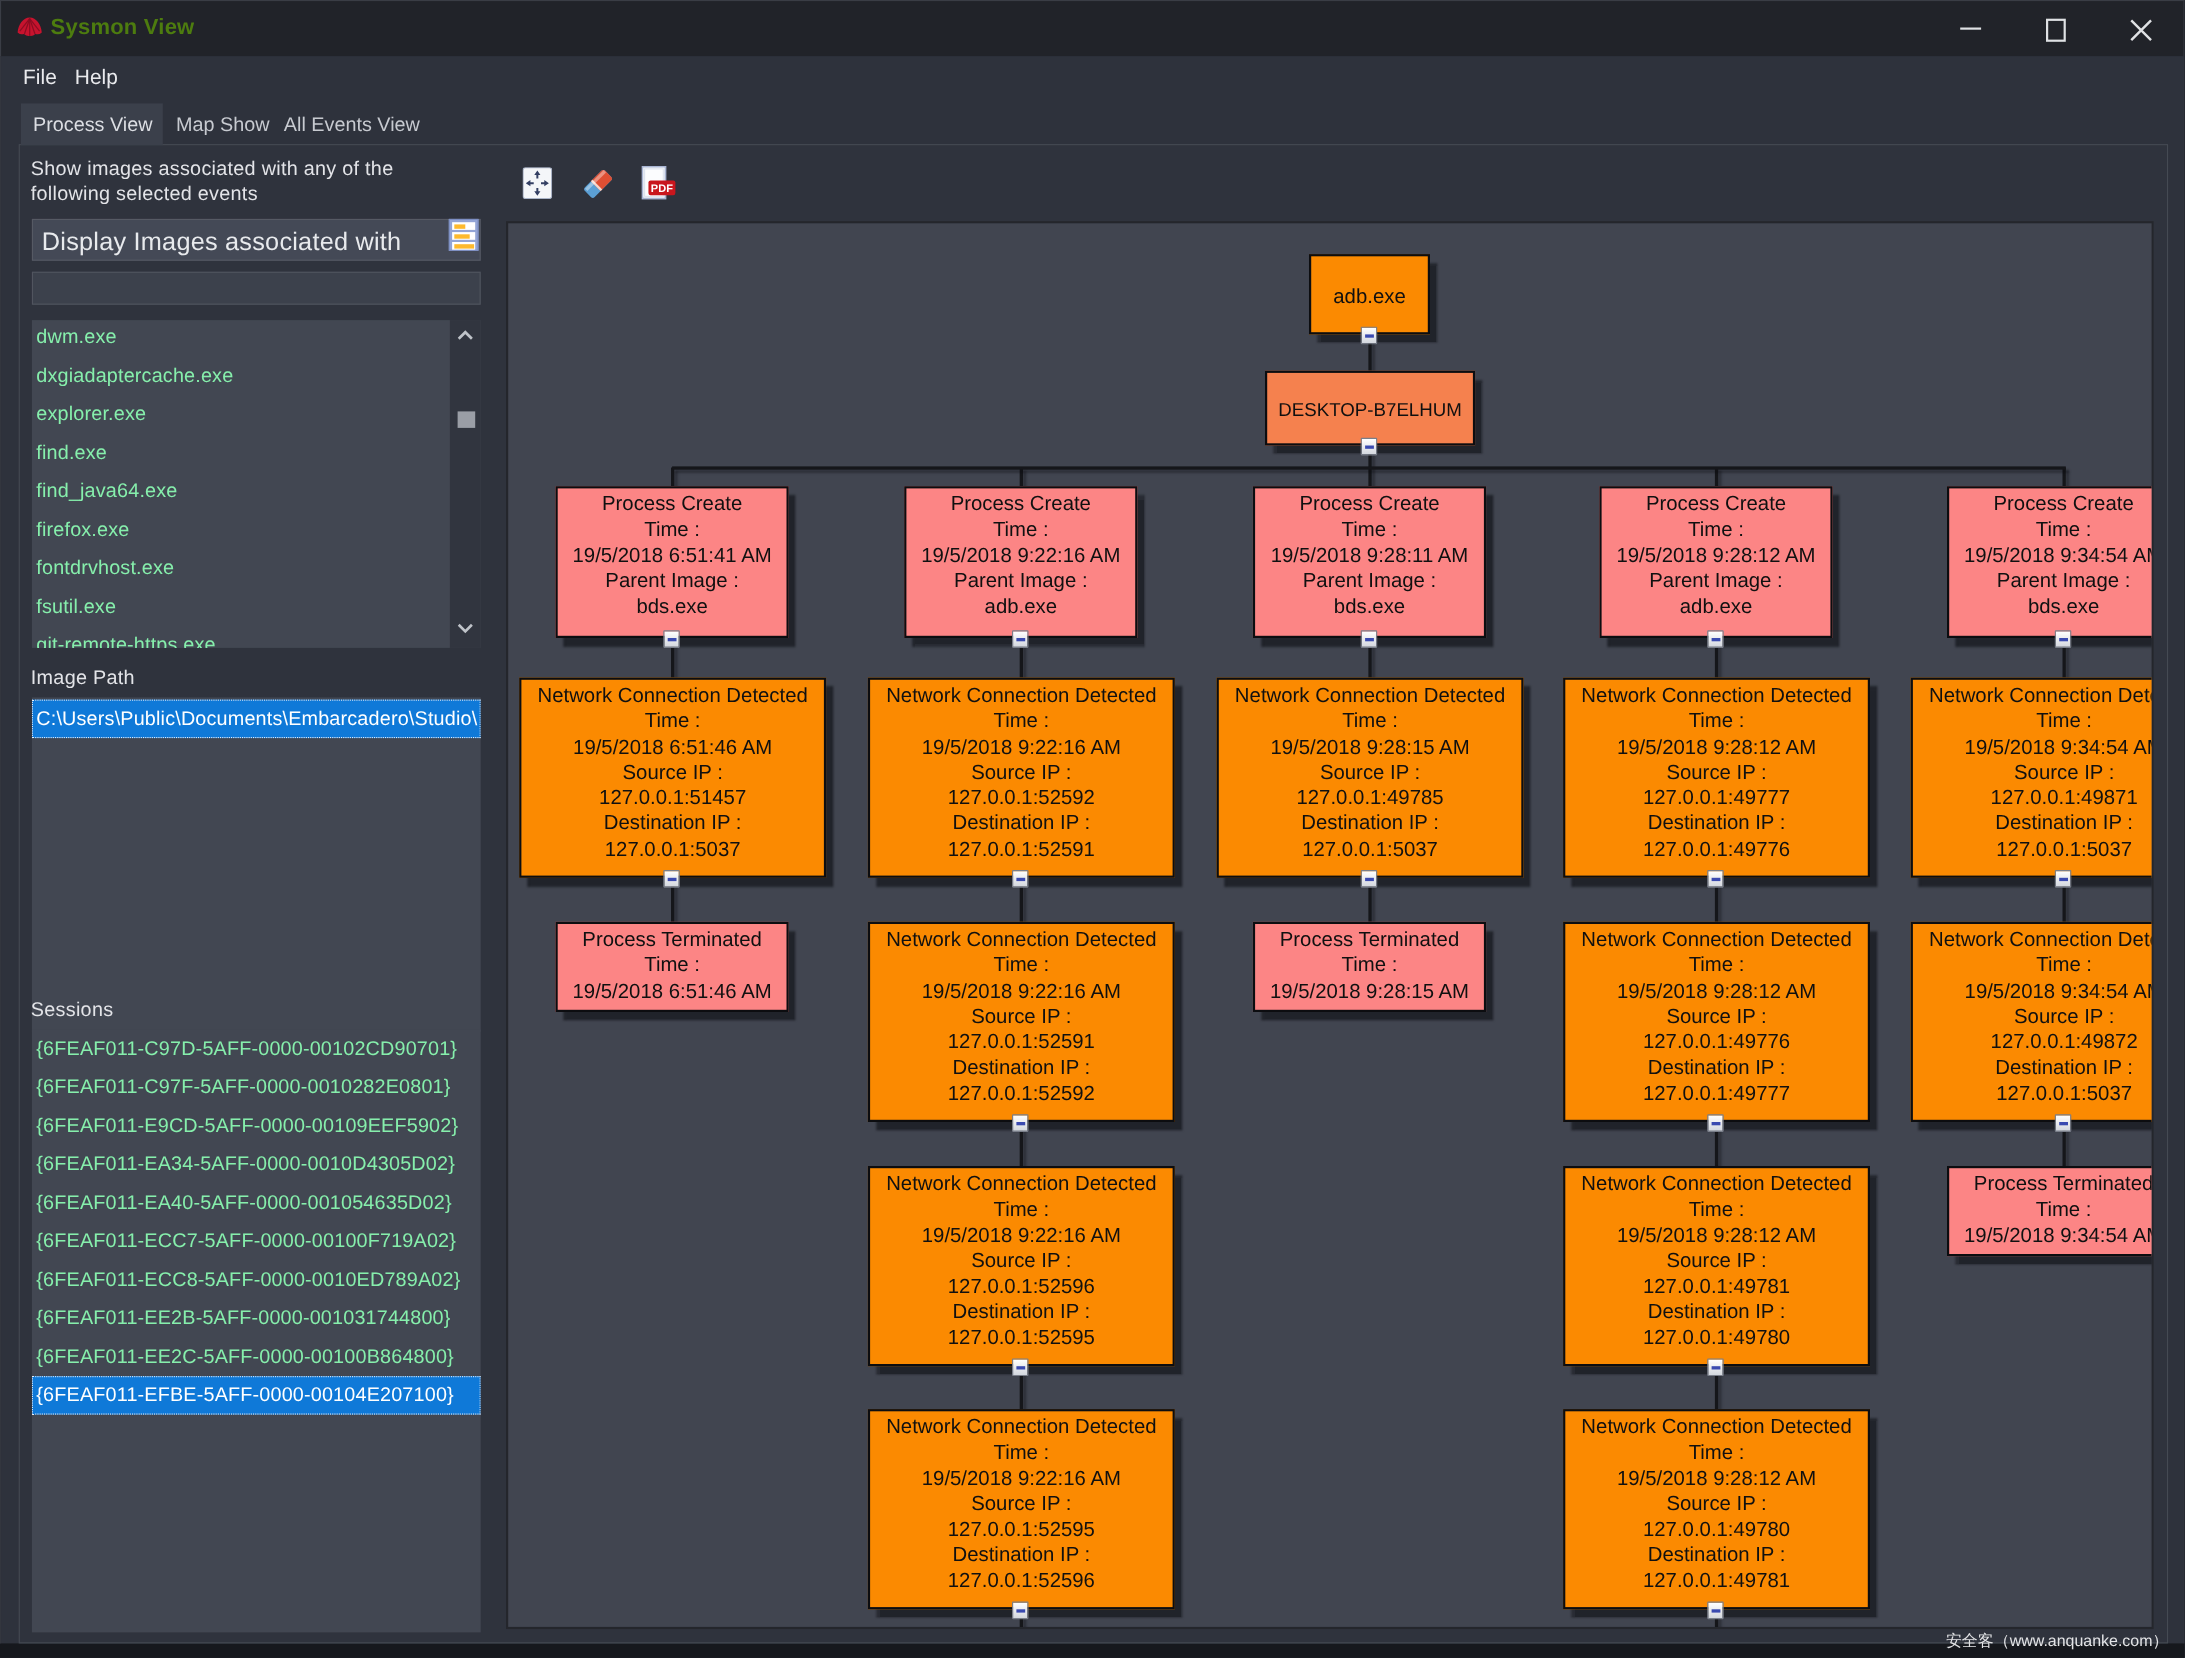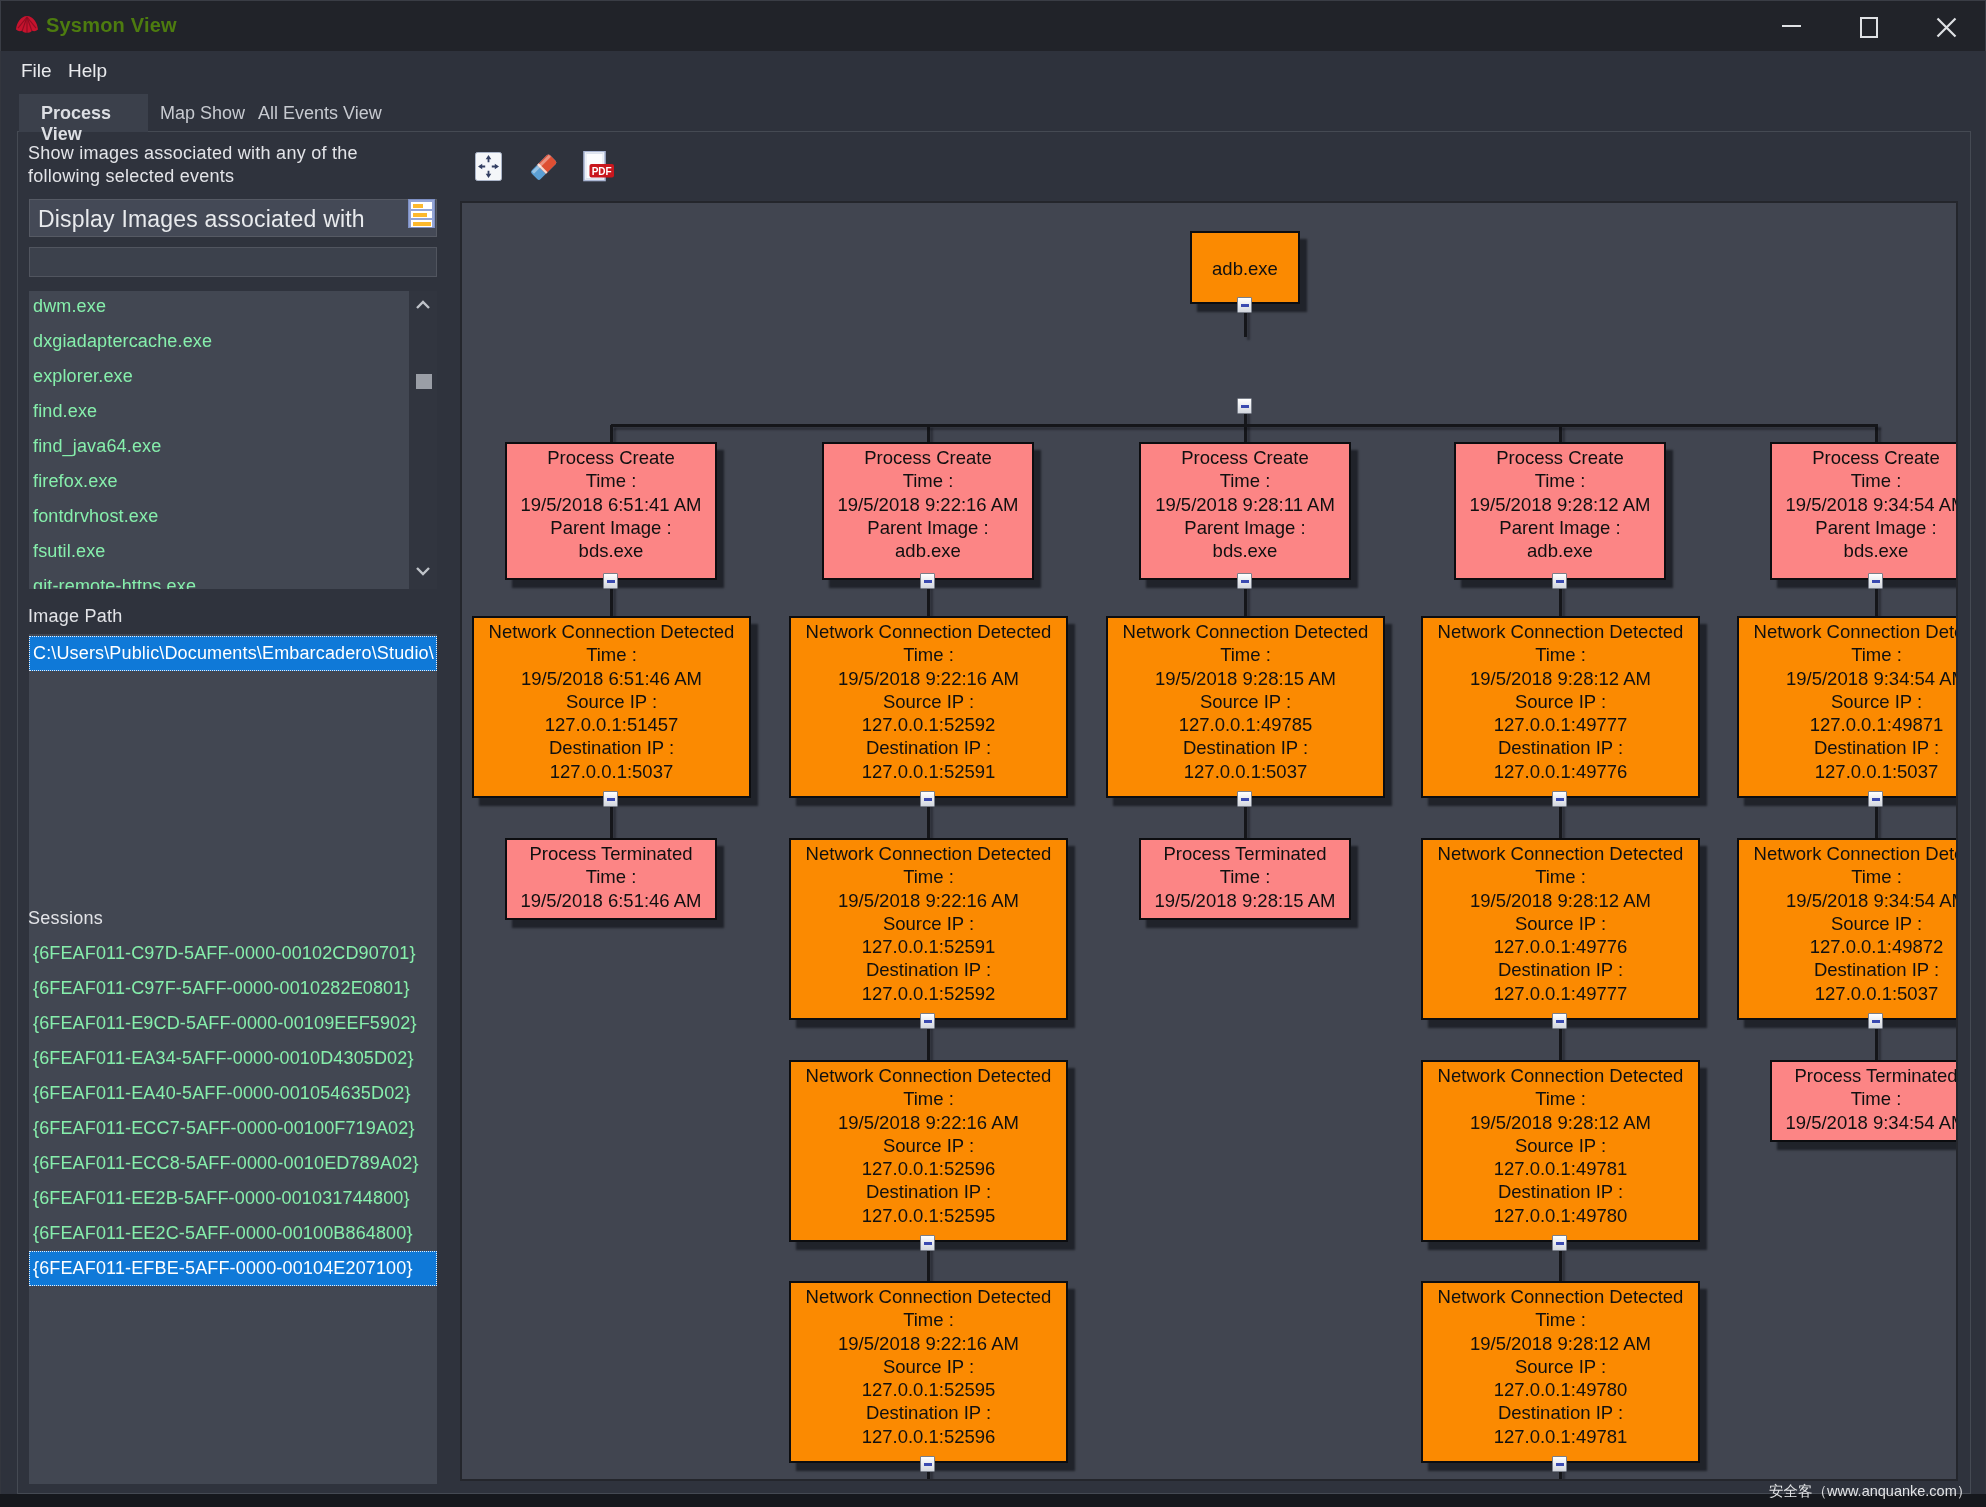--- a/index.html
+++ b/index.html
@@ -38,21 +38,21 @@
   </svg>
 <div class="abs title">Sysmon View</div>
 <div class="abs" style="left:1782px;top:25px;width:19px;height:2px;background:#dfe1e4;"></div>
 <div class="abs" style="left:1860px;top:17px;width:18px;height:21px;border:2px solid #dfe1e4;"></div>
 <svg class="abs" style="left:1936px;top:17px" width="21" height="21" viewBox="0 0 21 21">
 <path d="M1.5 1.5 L19.5 19.5 M19.5 1.5 L1.5 19.5" stroke="#dfe1e4" stroke-width="2.2"></path>
   </svg>
 <div class="abs chrome"></div>
 <div class="abs menu" style="left:21px;text-align:center;">File</div>
 <div class="abs menu" style="left:68px;">Help</div>
-<div class="abs tab tabactive" style="left:19px;width:129px;text-align:left;padding-left:22px;height:38px;z-index:3;font-weight:bold;">Process View</div>
+<div class="abs tab tabactive" style="left:19px;width:129px;text-align:left;padding-left:11px;height:38px;z-index:3;">Process View</div>
 <div class="abs tab" style="left:160px;">Map Show</div>
 <div class="abs tab" style="left:258px;">All Events View</div>
 <div class="abs page"></div>
 <div class="abs lbl" style="left:28px;top:143px;">Show images associated with any of the</div>
 <div class="abs lbl" style="left:28px;top:166px;">following selected events</div>
 <svg class="abs" style="left:475px;top:152px" width="27" height="29" viewBox="0 0 27 29">
 <rect x="0.5" y="0.5" width="26" height="28" rx="2" fill="#f4f6f9" stroke="#aab4c8"></rect>
 <g fill="#333f63">
 <path d="M13.5 3 L16.3 7.2 L14.4 7.2 L14.4 10.2 L12.6 10.2 L12.6 7.2 L10.7 7.2 Z"></path>
 <path d="M13.5 26 L10.7 21.8 L12.6 21.8 L12.6 18.8 L14.4 18.8 L14.4 21.8 L16.3 21.8 Z"></path>
@@ -143,20 +143,21 @@
 <div class="vline" style="left:1413px;top:595px;height:40px;"></div>
 <div class="vline" style="left:465px;top:817px;height:40px;"></div>
 <div class="vline" style="left:465px;top:1039px;height:39px;"></div>
 <div class="vline" style="left:465px;top:1260px;height:18px;"></div>
 <div class="vline" style="left:1097px;top:817px;height:40px;"></div>
 <div class="vline" style="left:1097px;top:1039px;height:39px;"></div>
 <div class="vline" style="left:1097px;top:1260px;height:18px;"></div>
 <div class="vline" style="left:1413px;top:817px;height:40px;"></div>
 <div class="hline" style="left:149px;top:221px;width:1267px;"></div>
 <div class="node" style="left:728px;top:28px;width:110px;height:73px;background:#fb8a01;line-height:67px;">adb.exe</div>
+<div class="node" style="left:688px;top:134px;width:191px;height:68px;background:#f5814e;line-height:64px;font-size:17px;">DESKTOP-B7ELHUM</div>
 <div class="node pc" style="left:43px;top:239px;width:212px;height:138px;">Process Create<br>Time :<br>19/5/2018 6:51:41 AM<br>Parent Image :<br>bds.exe</div>
 <div class="node nt" style="left:10px;top:413px;width:279px;height:182px;">Network Connection Detected<br>Time :<br>19/5/2018 6:51:46 AM<br>Source IP :<br>127.0.0.1:51457<br>Destination IP :<br>127.0.0.1:5037</div>
 <div class="node pt" style="left:43px;top:635px;width:212px;height:82px;">Process Terminated<br>Time :<br>19/5/2018 6:51:46 AM</div>
 <div class="node pc" style="left:360px;top:239px;width:212px;height:138px;">Process Create<br>Time :<br>19/5/2018 9:22:16 AM<br>Parent Image :<br>adb.exe</div>
 <div class="node nt" style="left:327px;top:413px;width:279px;height:182px;">Network Connection Detected<br>Time :<br>19/5/2018 9:22:16 AM<br>Source IP :<br>127.0.0.1:52592<br>Destination IP :<br>127.0.0.1:52591</div>
 <div class="node nt" style="left:327px;top:635px;width:279px;height:182px;">Network Connection Detected<br>Time :<br>19/5/2018 9:22:16 AM<br>Source IP :<br>127.0.0.1:52591<br>Destination IP :<br>127.0.0.1:52592</div>
 <div class="node nt" style="left:327px;top:857px;width:279px;height:182px;">Network Connection Detected<br>Time :<br>19/5/2018 9:22:16 AM<br>Source IP :<br>127.0.0.1:52596<br>Destination IP :<br>127.0.0.1:52595</div>
 <div class="node nt" style="left:327px;top:1078px;width:279px;height:182px;">Network Connection Detected<br>Time :<br>19/5/2018 9:22:16 AM<br>Source IP :<br>127.0.0.1:52595<br>Destination IP :<br>127.0.0.1:52596</div>
 <div class="node pc" style="left:677px;top:239px;width:212px;height:138px;">Process Create<br>Time :<br>19/5/2018 9:28:11 AM<br>Parent Image :<br>bds.exe</div>
 <div class="node nt" style="left:644px;top:413px;width:279px;height:182px;">Network Connection Detected<br>Time :<br>19/5/2018 9:28:15 AM<br>Source IP :<br>127.0.0.1:49785<br>Destination IP :<br>127.0.0.1:5037</div>

